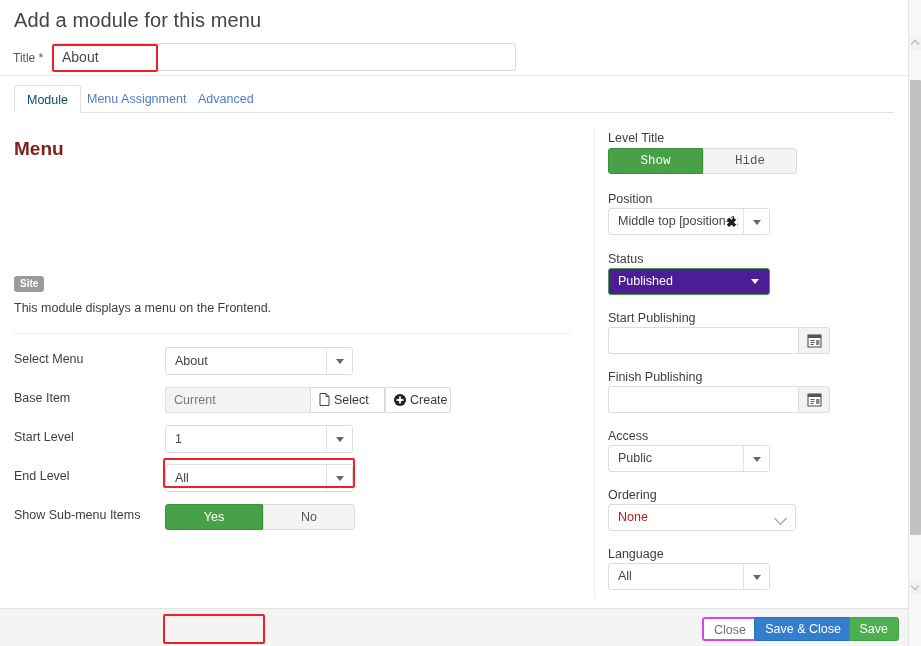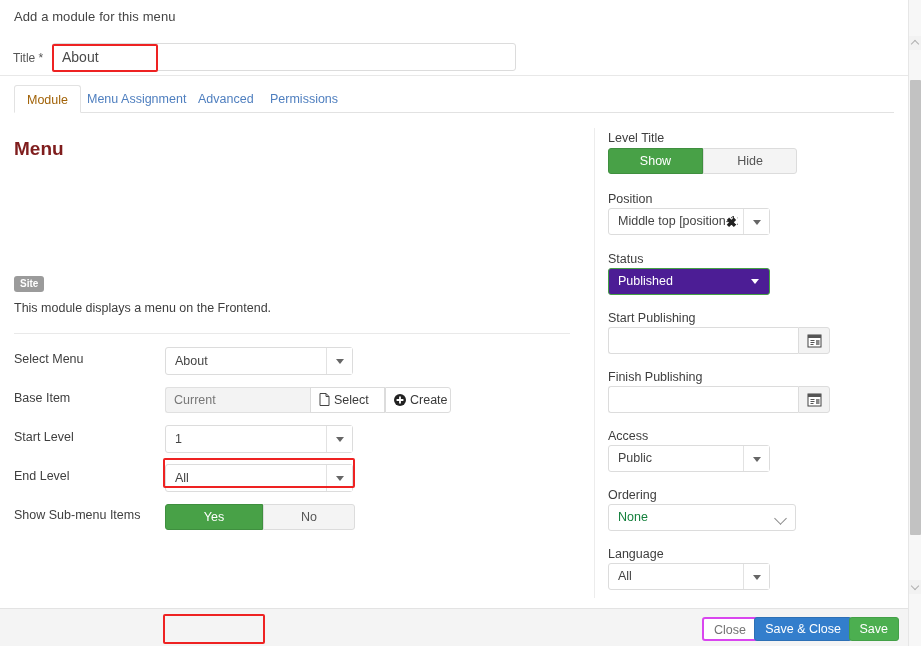--- a/index.html
+++ b/index.html
@@ -11,21 +11,21 @@
     color: #333;
     background: #ffffff;
     overflow: hidden;
     position: relative;
   }
   .page { position:absolute; left:0; top:0; width:908px; height:646px; background:#fff; }
 
   
   .page-title {
     position:absolute; left:14px; top:9px;
-    font-size:13px; color:#444; font-weight:400; letter-spacing:.1px;
+    font-size:20px; color:#444; font-weight:400; letter-spacing:.1px;
   }
   .title-row {
     position:absolute; left:0; top:40px; width:908px; height:36px;
     border-bottom:1px solid #e8e8e8;
   }
   .title-label {
     position:absolute; left:13px; top:11px;
     font-size:12px; color:#555;
   }
   .title-input {
@@ -47,21 +47,21 @@
   .tabbar:after {
     content:""; position:absolute; left:14px; right:14px; bottom:0;
     border-bottom:1px solid #e2e2e2;
   }
   .tab {
     position:absolute; top:9px; height:28px;
     font-size:12.5px; color:#4f7fbf; padding:6px 12px 6px 12px;
     line-height:16px; cursor:pointer; white-space:nowrap;
   }
   .tab.active {
-    color:#a16207; background:#fff;
+    color:#0c4a6e; background:#fff;
     border:1px solid #e2e2e2; border-bottom:1px solid #fff;
     border-radius:3px 3px 0 0; z-index:2;
   }
   #tab0 { left:14px; }
   #tab1 { left:75px; }
   #tab2 { left:186px; }
   #tab3 { left:258px; }
 
   
   .left-col { position:absolute; left:0; top:113px; width:580px; }
@@ -161,21 +161,21 @@
     position:absolute; left:190px; top:0; width:32px; height:27px;
     background:#f3f3f3; border:1px solid #dcdcdc; border-radius:0 3px 3px 0;
     cursor:pointer;
   }
   .calbtn svg { position:absolute; left:8px; top:5px; }
 
   .nativesel {
     position:relative; width:188px; height:27px; background:#fff;
     border:1px solid #dcdcdc; border-radius:3px;
   }
-  .nativesel .val { position:absolute; left:9px; top:5px; font-size:12.5px; color:#15803d; }
+  .nativesel .val { position:absolute; left:9px; top:5px; font-size:12.5px; color:#b91c1c; }
   .chev {
     position:absolute; right:10px; top:9px; width:9px; height:9px;
     border-right:1.6px solid #888; border-bottom:1.6px solid #888;
     transform:rotate(45deg);
   }
 
   .clearx {
     position:absolute; font-size:13px; font-weight:bold; color:#222;
     line-height:1; cursor:pointer;
   }
@@ -225,21 +225,20 @@
   <div class="title-row">
     <span class="title-label">Title *</span>
     <input class="title-input" value="About" placeholder="" style="">
   </div>
   <div class="hl" id="hl-title"></div>
 
   <div class="tabbar">
     <div class="tab active" id="tab0">Module</div>
     <div class="tab" id="tab1">Menu Assignment</div>
     <div class="tab" id="tab2">Advanced</div>
-    <div class="tab" id="tab3">Permissions</div>
   </div>
 
   <div class="vdiv"></div>
 
   <div class="left-col">
     <div class="module-name">Menu</div>
     <div class="badge-site">Site</div>
     <div class="module-desc">This module displays a menu on the Frontend.</div>
     <div class="divider"></div>
 
@@ -314,21 +313,21 @@
         </span>
       </span>
     </div>
     <div class="hl" style="left:163px; top:501px; width:102px; height:30px;"></div>
   </div>
 
   <div class="right-col">
 
     <div class="rlabel" style="top:18px;">Level Title</div>
     <div class="rctl" style="top:35px;">
-      <span class="btngroup" style="width:151px;">
+      <span class="btngroup" style="width:151px;font-family:Liberation Mono, monospace;">
         <span class="bgbtn on" style="left:0; width:95px; border-radius:3px 0 0 3px;">Show</span>
         <span class="bgbtn off" style="left:95px; width:94px; border-radius:0 3px 3px 0;">Hide</span>
       </span>
     </div>
 
     <div class="rlabel" style="top:79px;">Position</div>
     <div class="rctl" style="top:95px;">
       <span class="sel" style="width:162px; height:27px;">
         <span class="val" style="width:120px; top:5px;">Middle top [position-12]</span>
         <span class="clearx" style="right:32px; top:7px;">✖</span>

